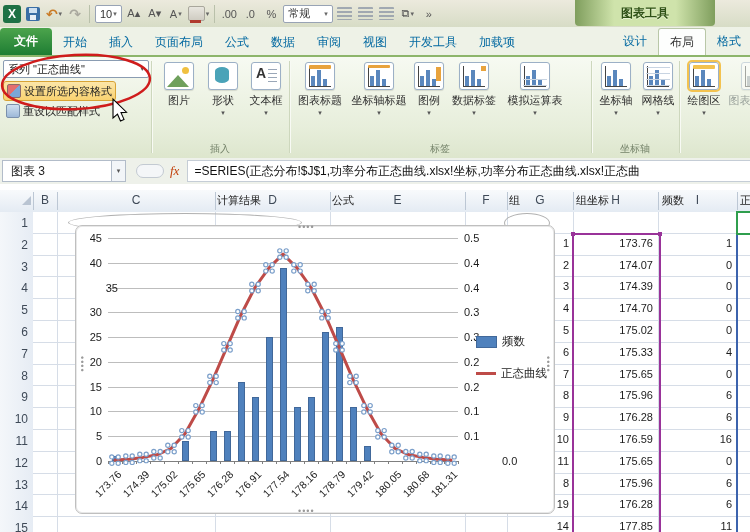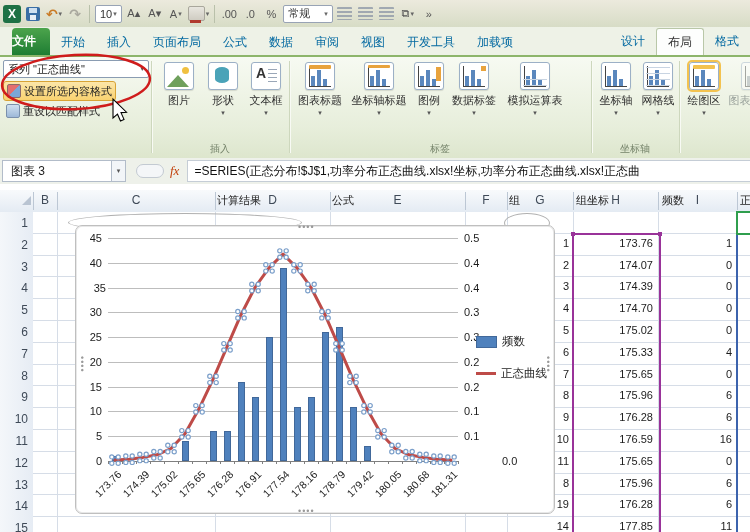--- a/index.html
+++ b/index.html
@@ -31,21 +31,21 @@
     repeating-linear-gradient(#8a94a5 0 2px,transparent 2px 4px);border-radius:1px;opacity:.75;}
   #chart-tools-band{right:35px;top:0;width:140px;height:26px;
     background:linear-gradient(90deg,#7f9e5d,#cfe3ab 28%,#cfe3ab 72%,#7f9e5d);
     border-radius:0 0 4px 4px;display:flex;align-items:center;justify-content:center;
     font-size:12px;color:#2f5216;font-weight:bold;text-shadow:0 1px 0 #e9f4d4;}
   
   #tabsrow{left:0;top:27px;width:750px;height:28px;background:#eef2e7;
     border-bottom:2px solid #8db56b;display:flex;align-items:flex-end;}
   .tab{font-size:12px;color:#0369a1;padding:5px 11px 4px 11px;white-space:nowrap;}
   .tab.file{background:linear-gradient(#4ca44c,#1e7d33);color:#fff;border-radius:4px 4px 0 0;
-    padding:5px 14px 5px 0;margin-left:12px;font-weight:bold;}
+    padding:5px 14px 5px 14px;margin-left:0;font-weight:bold;}
   .tab.activectx{background:#fdfefd;border:1px solid #b9c7a8;border-bottom:none;
     border-radius:3px 3px 0 0;color:#333;}
   
   #ribbon{left:0;top:57px;width:750px;height:101px;
     background:linear-gradient(#f7faf2,#e7eedb 70%,#dde6cd);border-bottom:1px solid #b9c8a4;}
   .gsep{position:absolute;top:4px;width:1px;height:92px;background:#cdd7bd;box-shadow:1px 0 0 #f8faf4;}
   .grouplabel{position:absolute;top:85px;font-size:10px;color:#75836a;text-align:center;}
   .dropdownbox{position:absolute;background:#fff;border:1px solid #8a9cb2;height:16px;
     font-size:11px;color:#222;display:flex;align-items:center;padding:0 4px;border-radius:2px;}
   .dropdownbox .dc{margin-left:auto;font-size:7px;color:#555;}
@@ -177,20 +177,21 @@
       </span>
     <span class="qicon">
         <span class="alignicon"></span>
       </span>
     <span class="qicon">
         <span class="alignicon"></span>
       </span>
     <span class="qicon">⧉<span class="caret">▾</span></span>
     <span class="qicon">»</span>
   </div>
+  <div class="abs" id="chart-tools-band">图表工具</div>
 </div>
 
 <div class="abs" id="tabsrow">
   <span class="tab file">文件</span>
   <span id="maintabs" style="display:flex;">
       <span class="tab">开始</span>
       <span class="tab">插入</span>
       <span class="tab">页面布局</span>
       <span class="tab">公式</span>
       <span class="tab">数据</span>
@@ -638,21 +639,21 @@
         <circle cx="325.8" cy="224.416" r="2.1" fill="#fff" stroke="#7b9fca" stroke-width="1.2"></circle>
         <circle cx="332.2" cy="224.416" r="2.1" fill="#fff" stroke="#7b9fca" stroke-width="1.2"></circle>
         <circle cx="339.8" cy="218.90800000000002" r="2.1" fill="#fff" stroke="#7b9fca" stroke-width="1.2"></circle>
         <circle cx="346.2" cy="218.90800000000002" r="2.1" fill="#fff" stroke="#7b9fca" stroke-width="1.2"></circle>
         <circle cx="339.8" cy="225.308" r="2.1" fill="#fff" stroke="#7b9fca" stroke-width="1.2"></circle>
         <circle cx="346.2" cy="225.308" r="2.1" fill="#fff" stroke="#7b9fca" stroke-width="1.2"></circle>
       </svg>
     <div id="yleft">
         <div class="ylab" style="left: 0px; top: 6px;">45</div>
         <div class="ylab" style="left: 0px; top: 30.7778px;">40</div>
-        <div class="ylab" style="left: 4px; top: 55.5556px;">35</div>
+        <div class="ylab" style="left: 16px; top: 55.5556px;">35</div>
         <div class="ylab" style="left: 0px; top: 80.3333px;">30</div>
         <div class="ylab" style="left: 0px; top: 105.111px;">25</div>
         <div class="ylab" style="left: 0px; top: 129.889px;">20</div>
         <div class="ylab" style="left: 0px; top: 154.667px;">15</div>
         <div class="ylab" style="left: 0px; top: 179.444px;">10</div>
         <div class="ylab" style="left: 0px; top: 204.222px;">5</div>
         <div class="ylab" style="left: 0px; top: 229px;">0</div>
       </div>
     <div id="yright">
         <div class="y2lab" style="left: 388px; top: 6px;">0.5</div>

